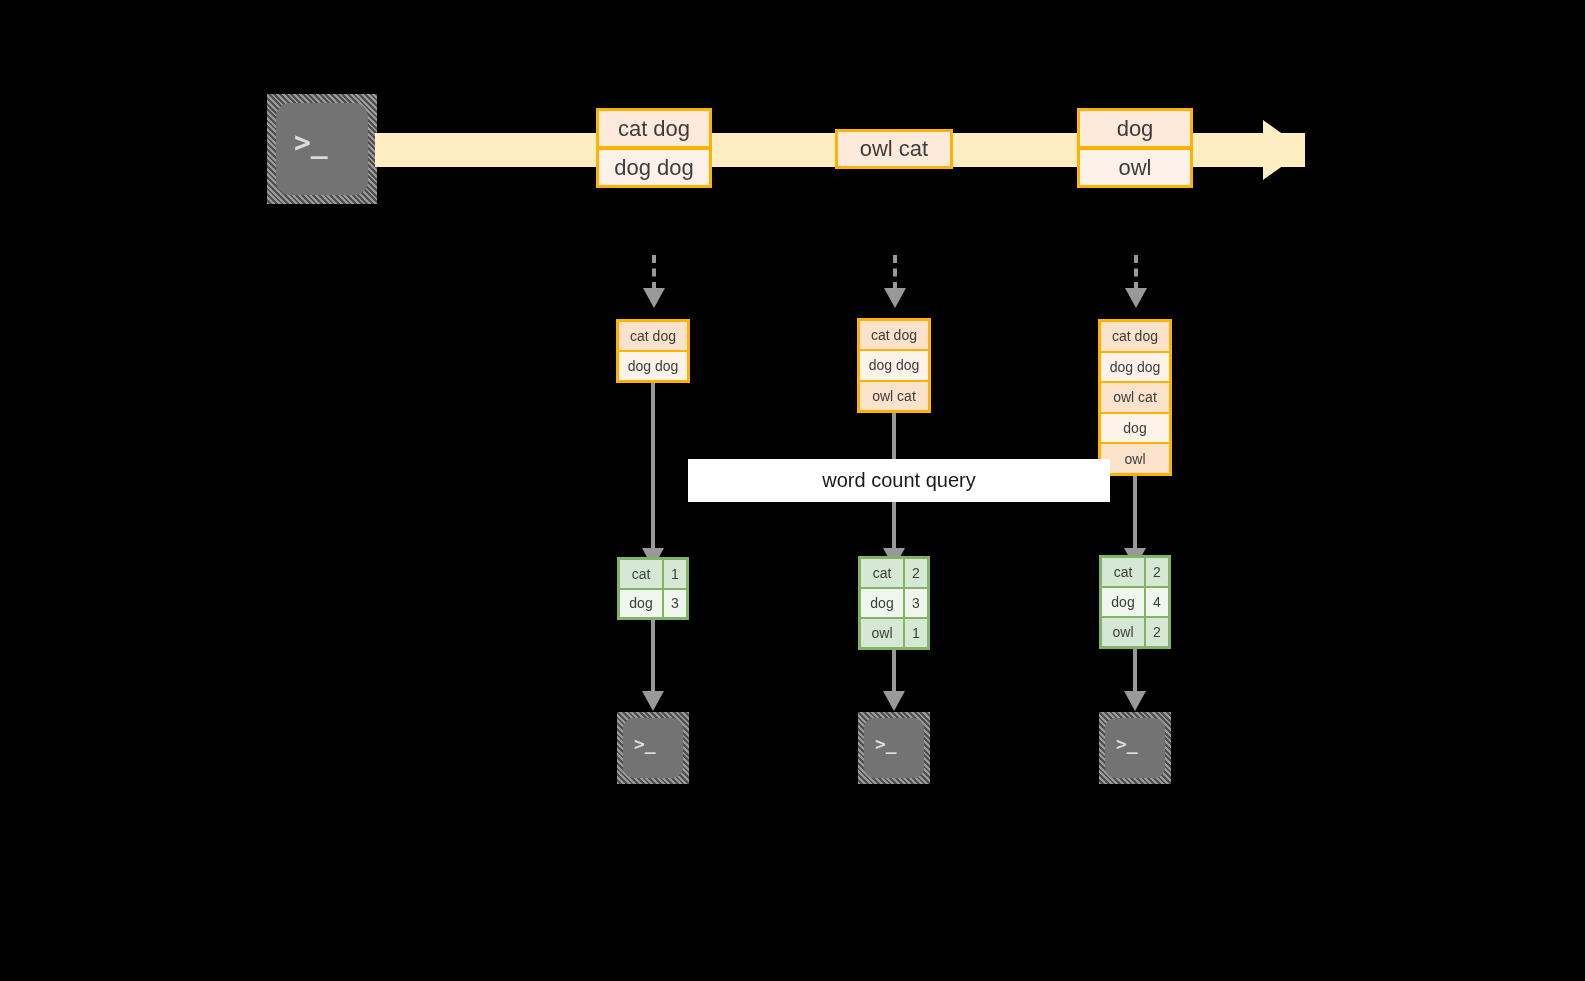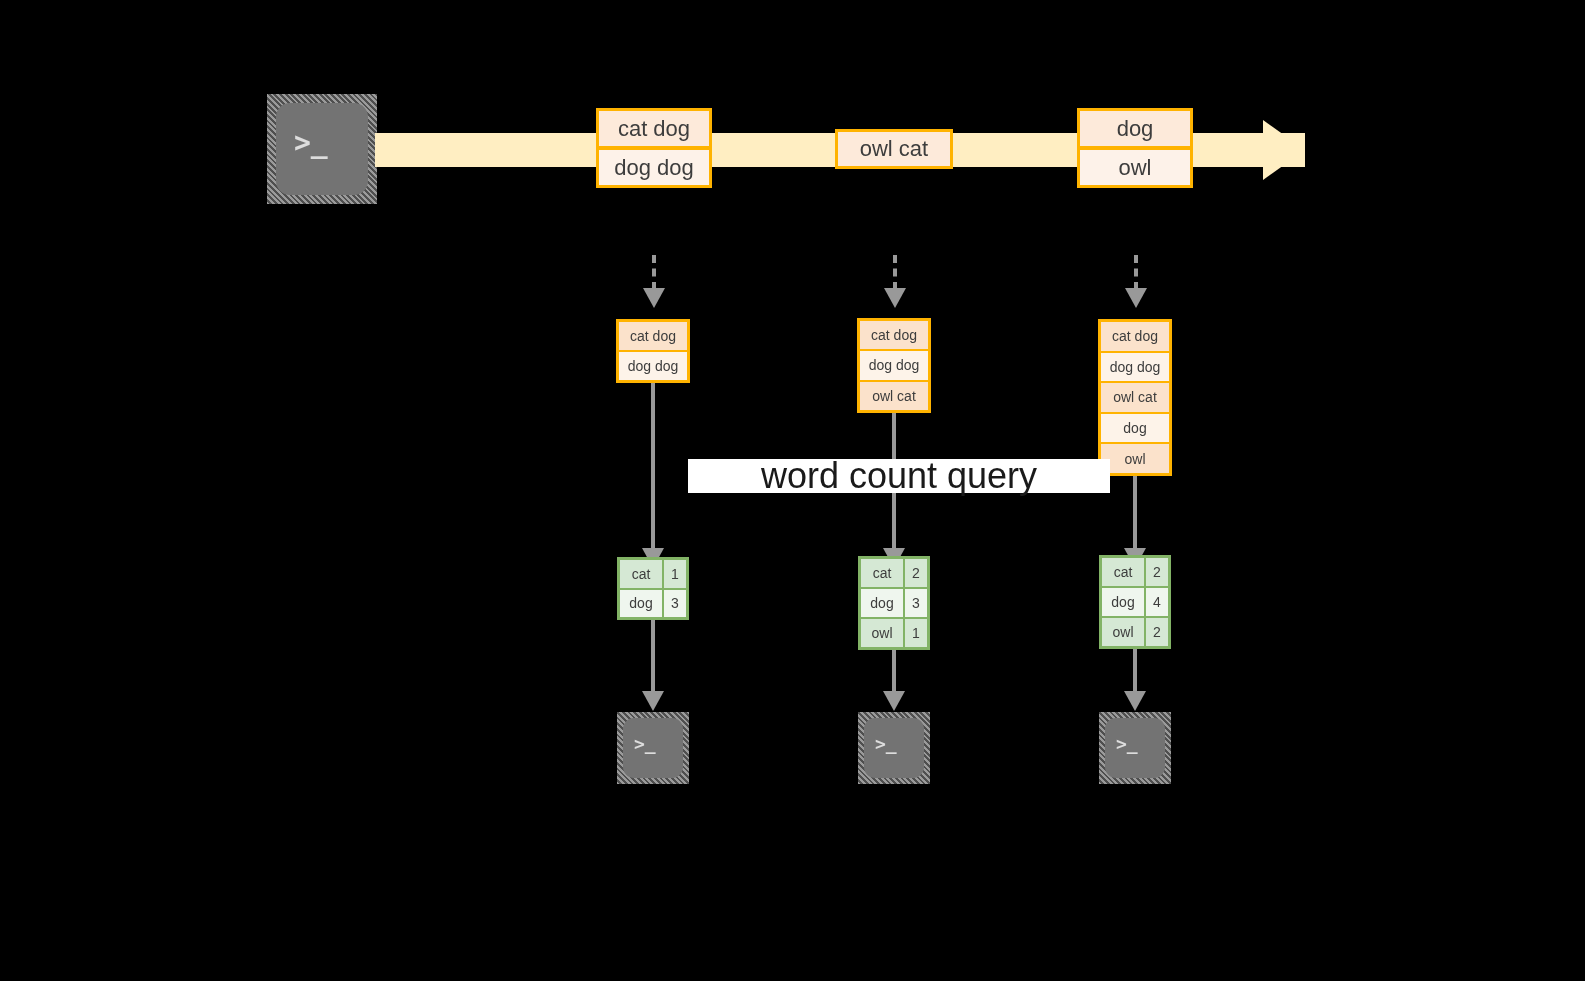--- a/index.html
+++ b/index.html
@@ -239,21 +239,21 @@
 
   <div class="vline" style="left:651px; top:383px; height:173px;"></div>
   <div class="vhead" style="left:642px; top:548px;"></div>
 
   <div class="vline" style="left:892px; top:413px; height:143px;"></div>
   <div class="vhead" style="left:883px; top:548px;"></div>
 
   <div class="vline" style="left:1133px; top:476px; height:80px;"></div>
   <div class="vhead" style="left:1124px; top:548px;"></div>
 
-  <div class="qlabel" style="left:688px; top:459px; width:422px; height:34px; font-size:36px;">
+  <div class="qlabel" style="left:688px; top:459px; width:422px; height:43px; font-size:20px;">
     <span>word count query</span>
   </div>
 
   <div class="gtable" style="left:617px; top:557px; width:72px; height:63px;">
     <div class="grow" style="font-size:14px;">
       <span class="gcell word" style="width:44px;">cat</span>
       <span class="gcell count">1</span>
     </div>
     <div class="grow alt" style="font-size:14px;">
       <span class="gcell word" style="width:44px;">dog</span>

